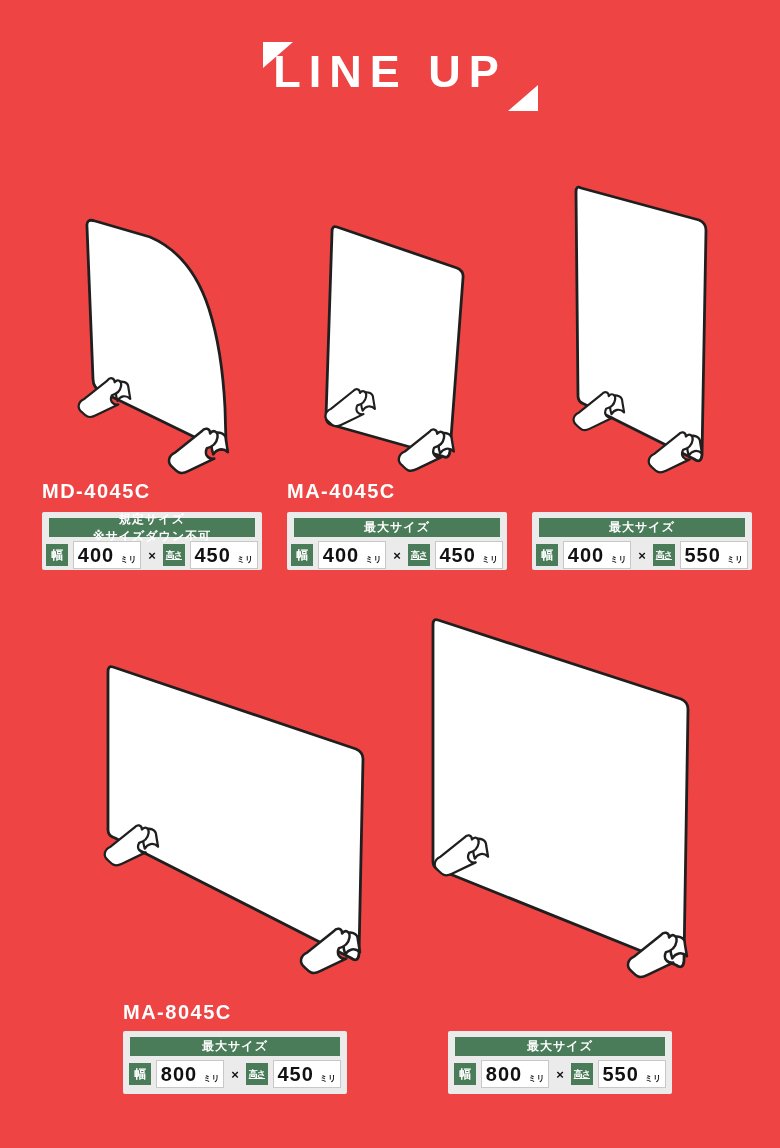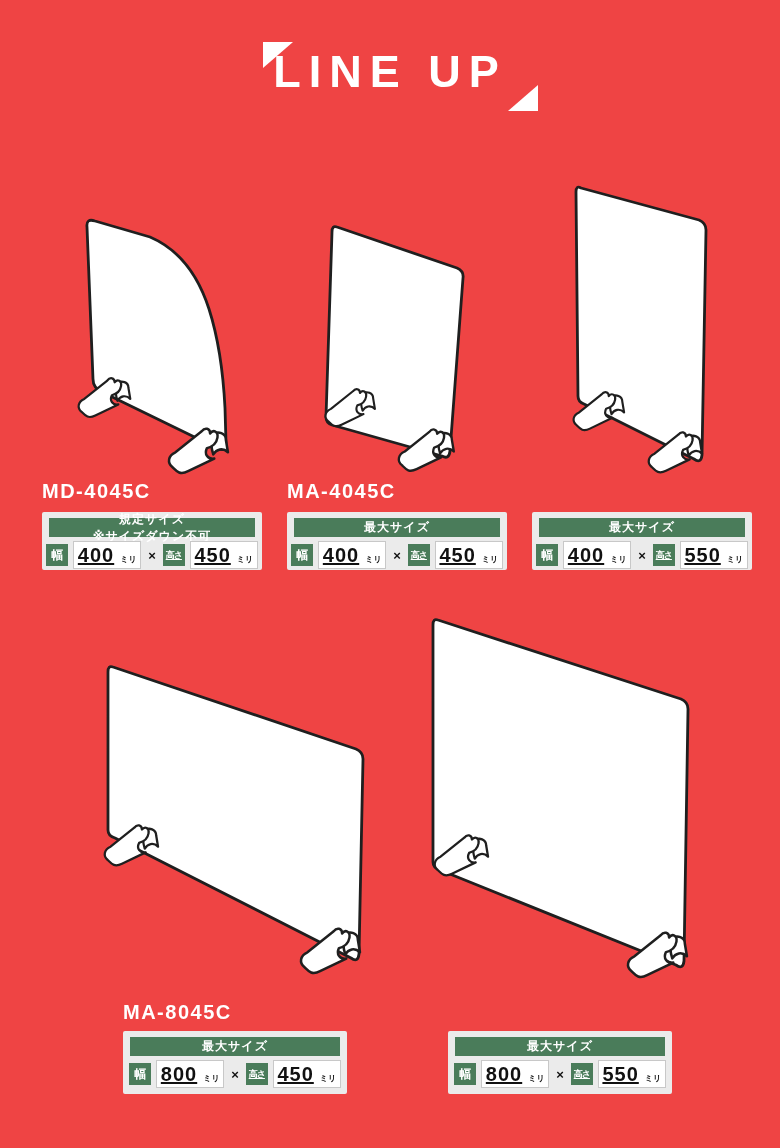--- a/index.html
+++ b/index.html
@@ -26,21 +26,21 @@
     display:flex;justify-content:center;align-items:center;column-gap:12px;
     height:19px;min-height:19px;letter-spacing:1px;white-space:nowrap;flex-direction:column;}
   .spec-head .note:empty{display:none;}
   .spec-row{flex:1;display:flex;align-items:center;justify-content:center;gap:5px;margin-top:4px;}
   .dim{background:#4A7C5A;color:#fff;width:22px;height:22px;display:flex;
     align-items:center;justify-content:center;font-weight:700;flex:none;}
   .dim.w{font-size:12px;}
   .dim.h{font-size:9px;letter-spacing:-1px;text-decoration:underline;}
   .val{background:#fff;border:1px solid #C8C8C8;width:66px;height:26px;flex:none;
     display:flex;align-items:center;justify-content:center;}
-  .val b{font-size:20px;font-weight:800;color:#111;letter-spacing:1px;text-decoration:underline;}
+  .val b{font-size:20px;font-weight:800;color:#111;letter-spacing:1px;}
   .val i{font-style:normal;font-size:8px;font-weight:700;color:#111;margin-left:6px;margin-top:9px;}
   .times{font-size:13px;font-weight:700;color:#111;margin:0 2px;}
   
   svg.panel{position:absolute;overflow:visible;}
   .face{fill:#fff;stroke:#1F1F1F;stroke-width:2.8;stroke-linejoin:round;}
   .footshape{fill:#fff;stroke:#1F1F1F;stroke-width:2.4;stroke-linejoin:round;}
 </style>
 </head>
 <body>
 

